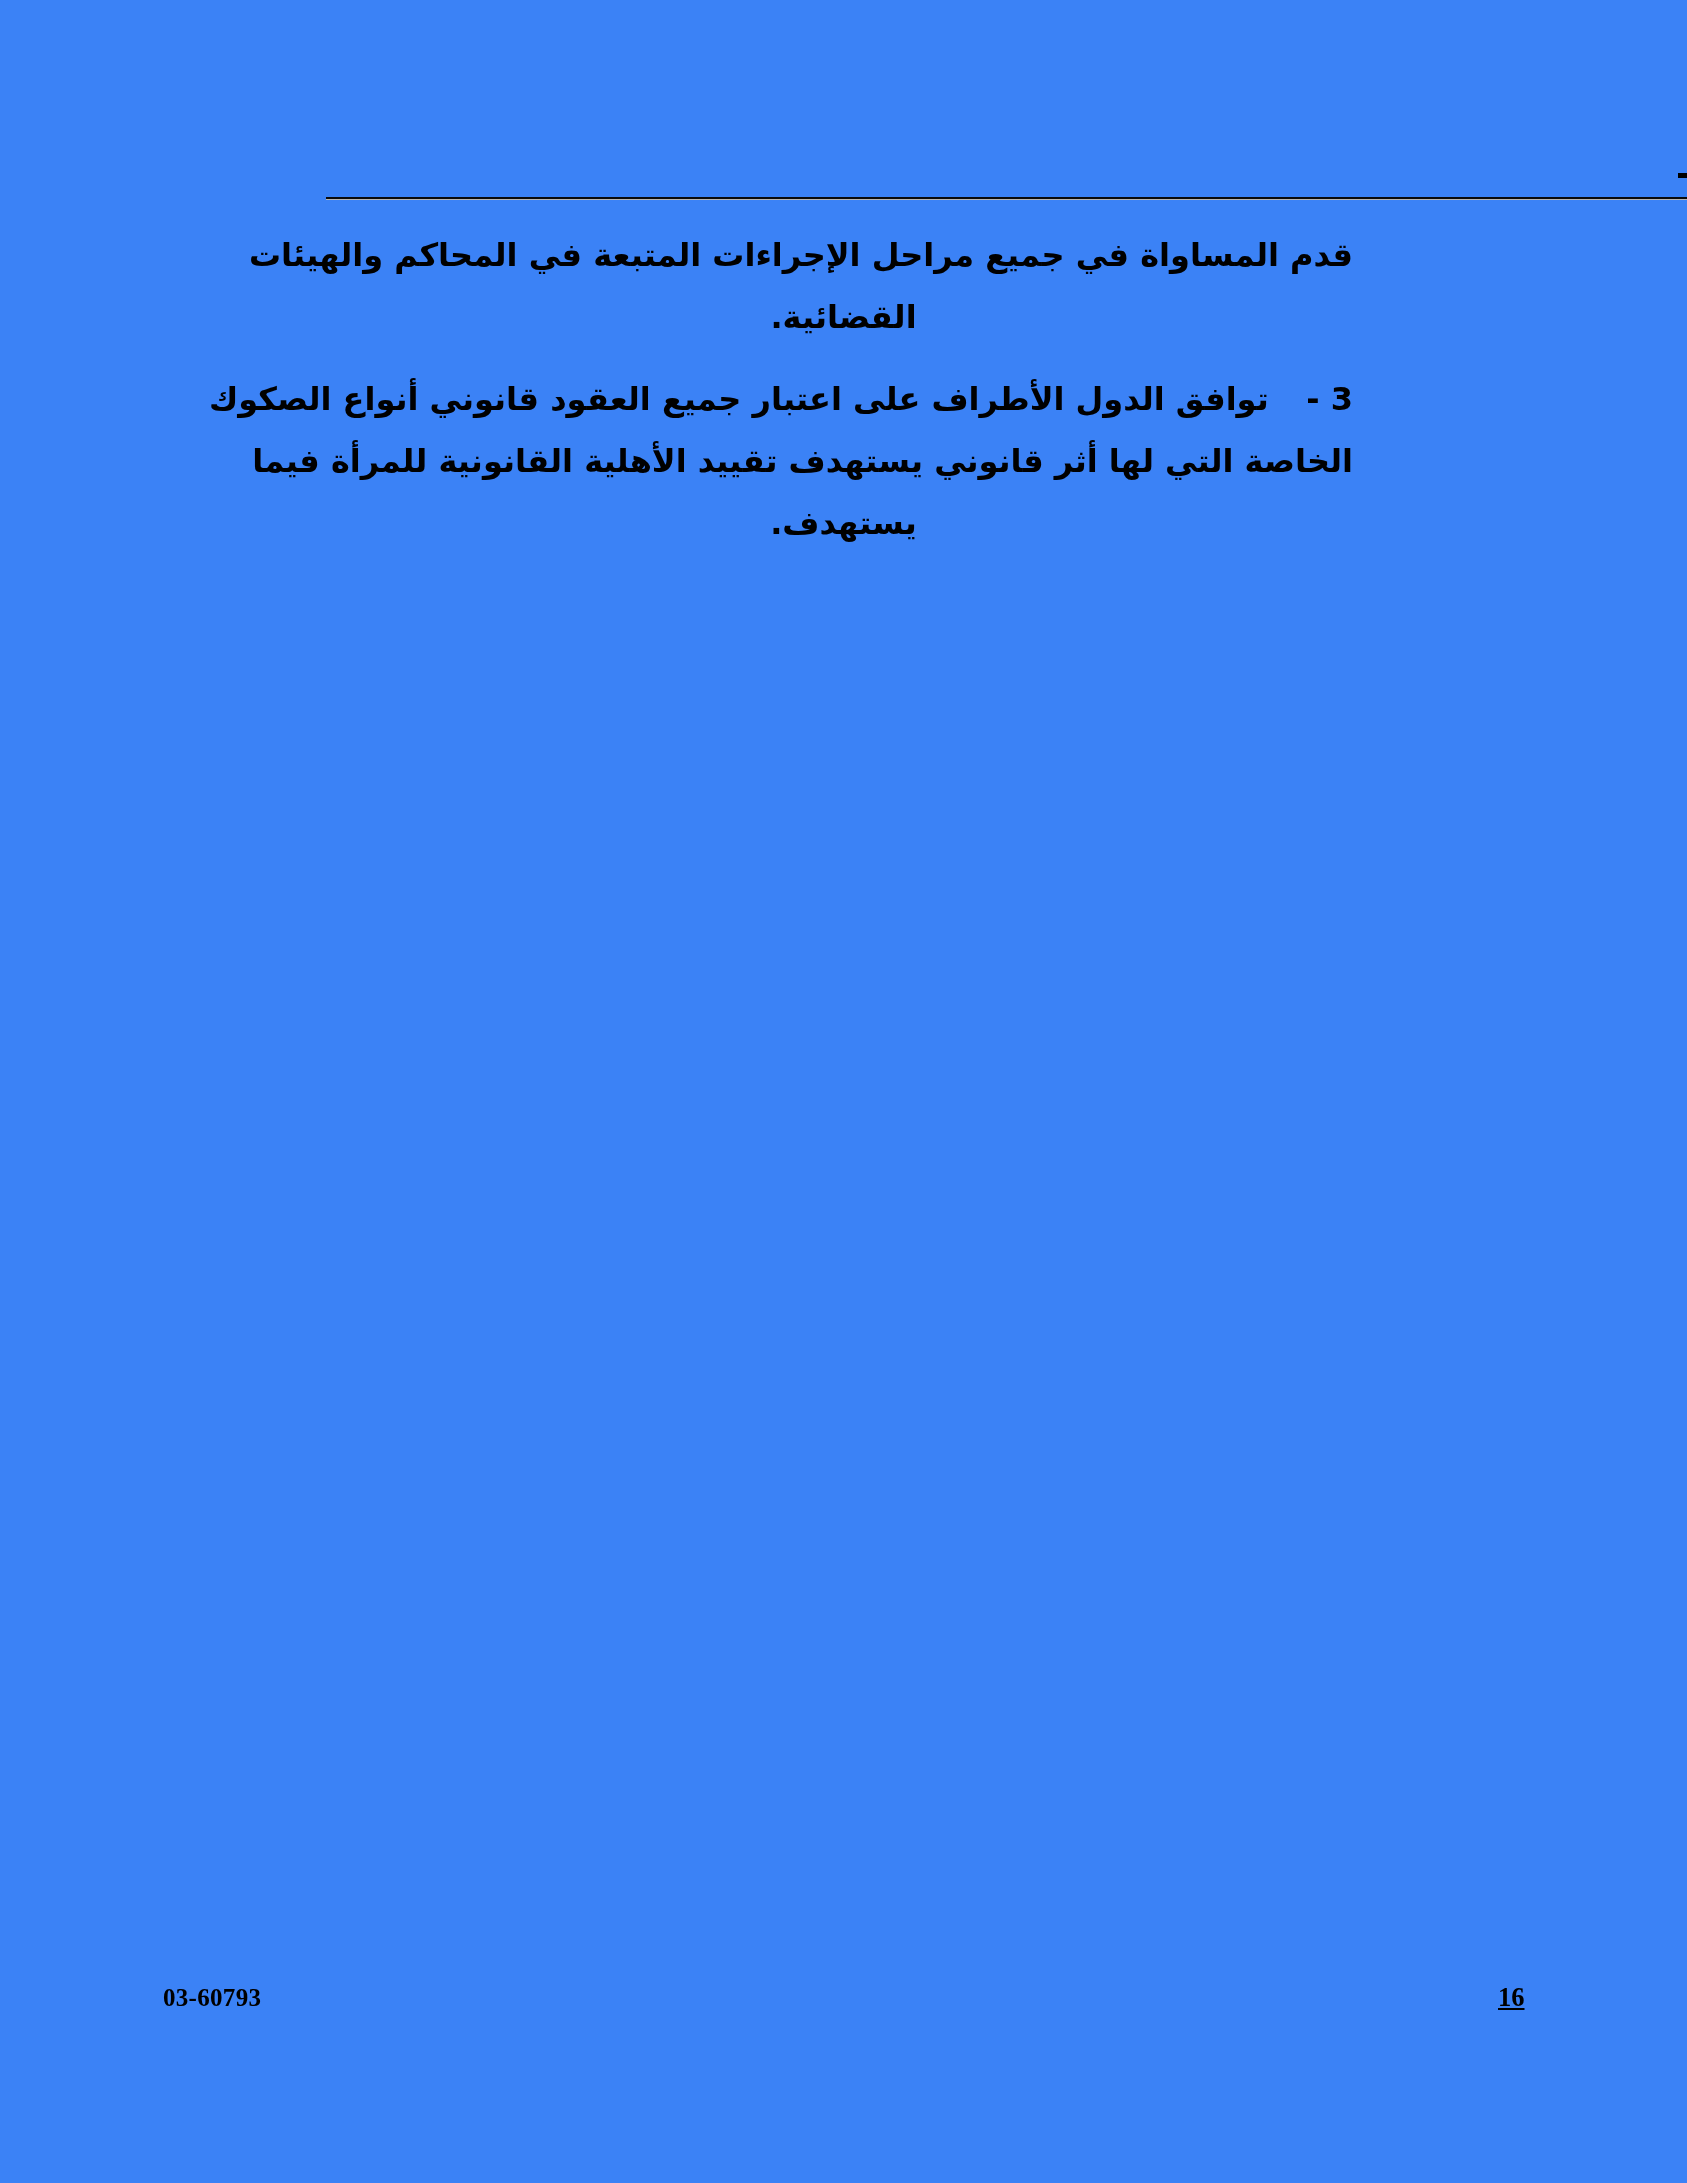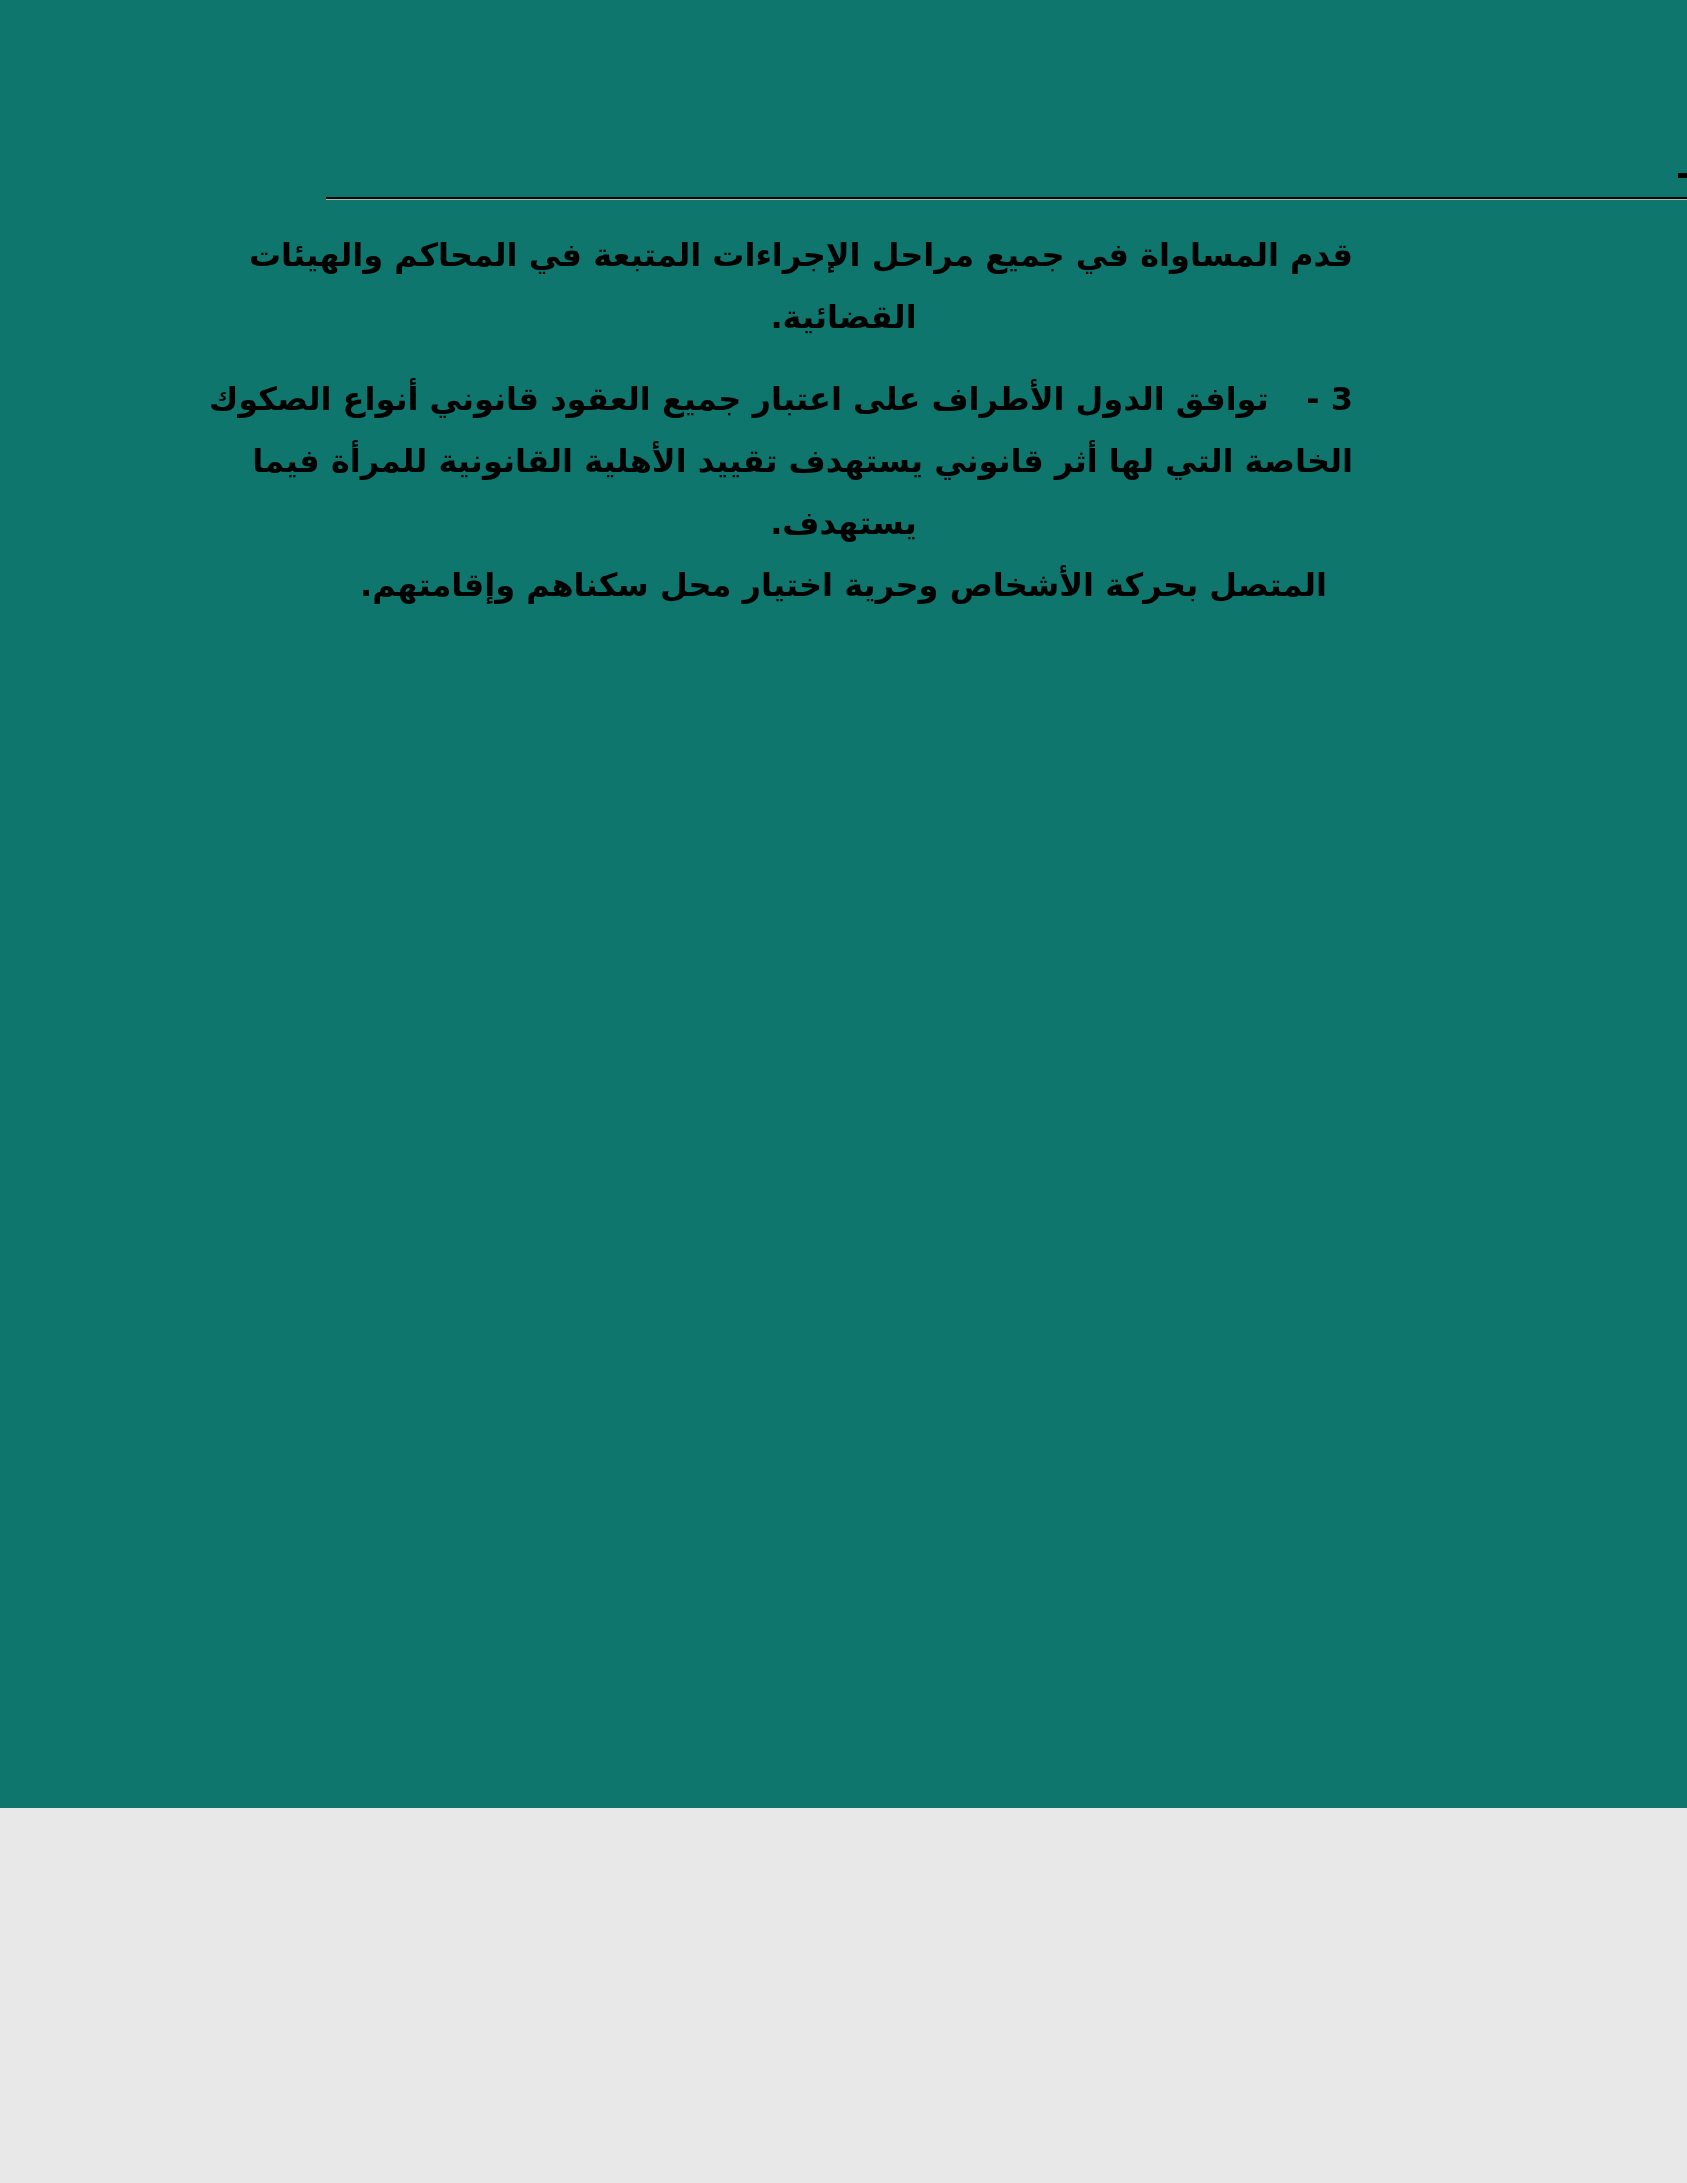--- a/index.html
+++ b/index.html
@@ -3,22 +3,22 @@
 <meta charset="utf-8">
 <style>
   html, body {
     margin: 0;
     padding: 0;
     background: #e8e8e8;
   }
   .page {
     position: relative;
     width: 1687px;
-    height: 1808px;
-    background: #0f766e;
+    height: 2183px;
+    background: #3b82f6;
     overflow: hidden;
     font-family: "DejaVu Sans", sans-serif;
   }
 
   
   .top-dash {
     position: absolute;
     top: 173px;
     right: 0;
     width: 9.3px;
@@ -112,21 +112,20 @@
 
     <div class="line j para-gap">
       <span class="num">3 -</span><span class="gap"></span> <span>توافق الدول الأطراف على اعتبار جميع العقود قانوني أنواع الصكوك</span>
     </div>
 
     <div class="line j">الخاصة التي لها أثر قانوني يستهدف تقييد الأهلية القانونية للمرأة فيما</div>
 
     <div class="line">يستهدف.</div>
 
 
-    <div class="line">المتصل بحركة الأشخاص وحرية اختيار محل سكناهم وإقامتهم.</div>
 
   </div>
 
   <div class="footer-left">03-60793</div>
 
   <div class="footer-right">16</div>
 
 </div>
 
 

